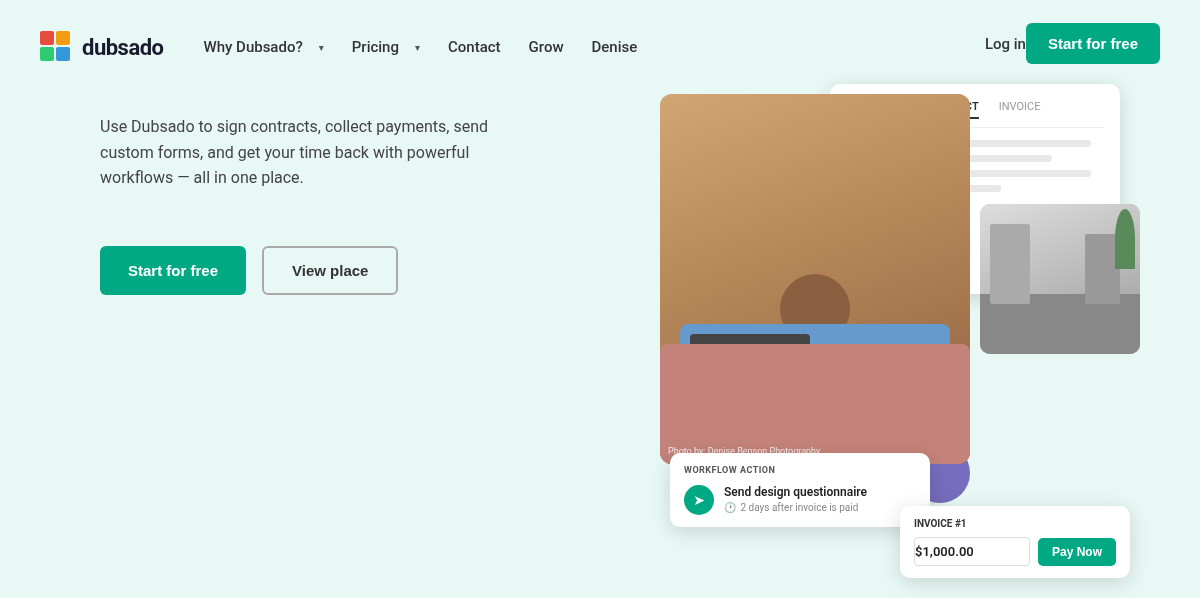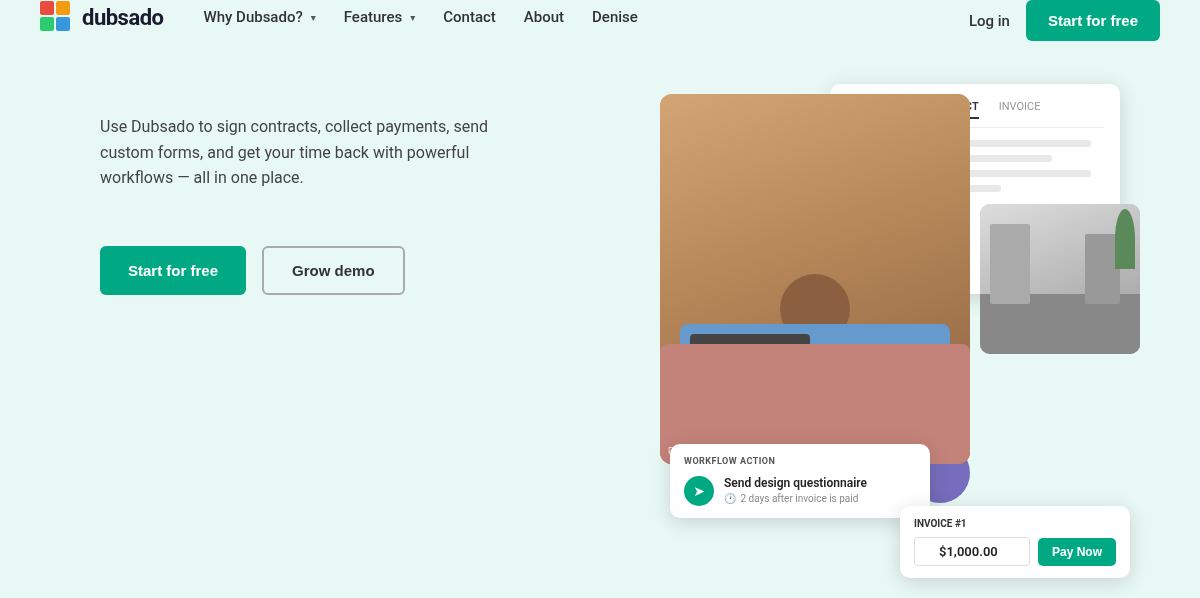--- a/index.html
+++ b/index.html
@@ -7,21 +7,21 @@
       font-family: -apple-system, BlinkMacSystemFont, 'Segoe UI', Roboto, sans-serif;
       background-color: #e8f8f5;
       width: 1200px;
       height: 598px;
       overflow: hidden;
     }
 
     
     nav {
       display: flex;
-      align-items: flex-start;
+      align-items: flex-end;
       justify-content: space-between;
       padding: 0 40px;
       height: 64px;
       background: #e8f8f5;
       position: relative;
       z-index: 10;
     }
     .nav-left {
       display: flex;
       align-items: center;
@@ -43,36 +43,36 @@
       letter-spacing: -0.5px;
     }
     .nav-links {
       display: flex;
       align-items: center;
       gap: 4px;
     }
     .nav-link {
       display: flex;
       align-items: center;
-      gap: 8px;
+      gap: 16px;
       padding: 8px 12px;
       font-size: 15px;
       color: #333;
       cursor: pointer;
       text-decoration: none;
       font-weight: 500;
     }
     .chevron {
       font-size: 10px;
       color: #555;
     }
     .nav-right {
       display: flex;
       align-items: center;
-      gap: 16px;
+      gap: 0;
     }
     .login-link {
       font-size: 15px;
       color: #333;
       font-weight: 500;
       cursor: pointer;
     }
     .btn-start {
       background: #00a884;
       color: white;
@@ -232,21 +232,21 @@
       margin-bottom: 2px;
     }
     .signature-svg {
       height: 36px;
       width: 120px;
     }
 
     
     .workflow-card {
       position: absolute;
-      bottom: 80px;
+      bottom: 71px;
       left: 30px;
       width: 260px;
       background: white;
       border-radius: 10px;
       box-shadow: 0 4px 20px rgba(0,0,0,0.15);
       padding: 12px 14px;
     }
     .workflow-title {
       font-size: 9px;
       font-weight: 700;
@@ -311,21 +311,21 @@
     }
     .invoice-row {
       display: flex;
       align-items: center;
       gap: 8px;
     }
     .invoice-amount {
       flex: 1;
       border: 1px solid #ddd;
       border-radius: 4px;
-      padding: 6px 24px;
+      padding: 6px 0;
       font-size: 13px;
       font-weight: 600;
       color: #222;
     }
     .invoice-pay-btn {
       background: #00a884;
       color: white;
       border: none;
       padding: 7px 14px;
       border-radius: 5px;
@@ -411,47 +411,47 @@
       </svg>
       <span class="logo-text">dubsado</span>
     </div>
 
     <div class="nav-links">
       <a class="nav-link">
         <span>Why Dubsado?</span>
         <span class="chevron">▾</span>
       </a>
       <a class="nav-link">
-        <span>Features</span>
+        <span>Pricing</span>
         <span class="chevron">▾</span>
       </a>
       <a class="nav-link">
         <span>Contact</span>
       </a>
       <a class="nav-link">
-        <span>About</span>
+        <span>Grow</span>
       </a>
       <a class="nav-link">
         <span>Denise</span>
       </a>
     </div>
   </div>
 
   <div class="nav-right">
     <span class="login-link">Log in</span>
     <button class="btn-start">Start for free</button>
   </div>
 </nav>
 
 <section class="hero">
   <div class="hero-left">
     <p class="hero-subtitle">Use Dubsado to sign contracts, collect payments, send custom forms, and get your time back with powerful workflows — all in one place.</p>
     <div class="hero-buttons">
       <button class="btn-primary">Start for free</button>
-      <button class="btn-secondary">Grow demo</button>
+      <button class="btn-secondary">View place</button>
     </div>
   </div>
 
   <div class="hero-right">
 
     <div class="deco-teal-circle" style="top: 80px; left: 140px;"></div>
     <div class="deco-pink-circle" style="top: 148px; left: 122px;"></div>
     <div class="deco-yellow-circle" style="top: 14px; right: 100px;"></div>
     <div class="deco-orange-dot" style="bottom: 145px; left: 240px;"></div>
     <div class="deco-purple-circle" style="bottom: 95px; left: 270px;"></div>

